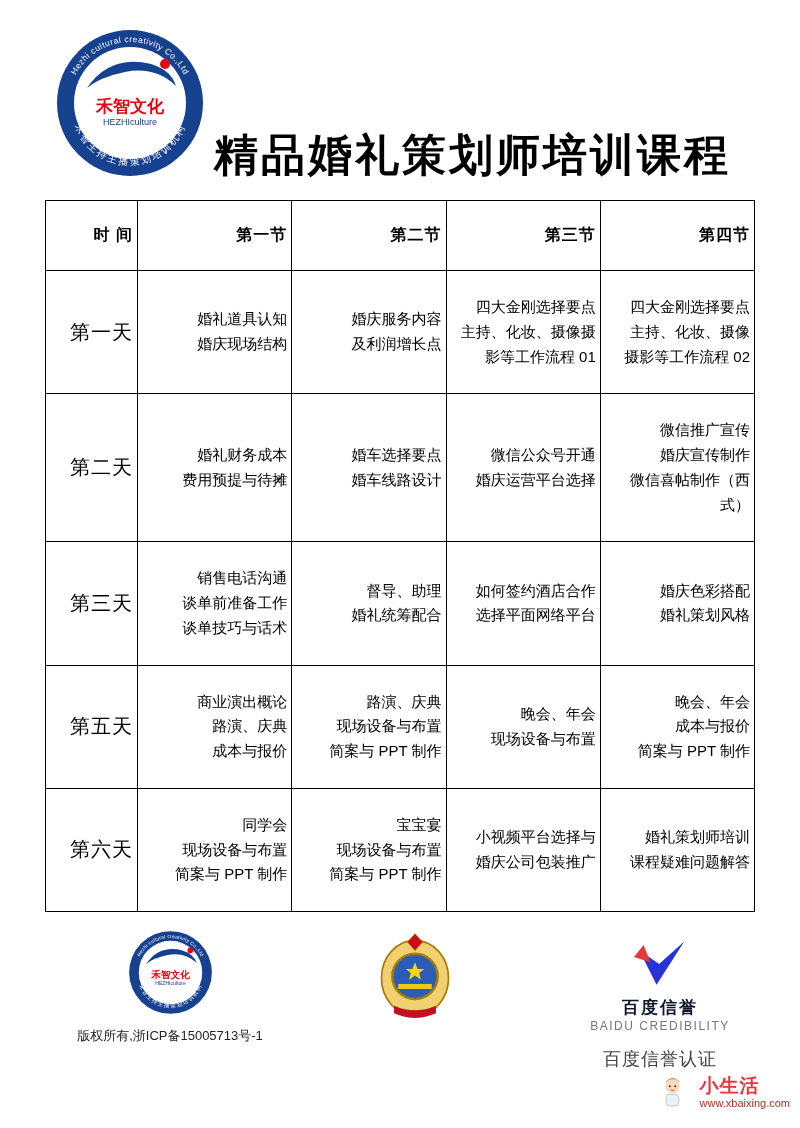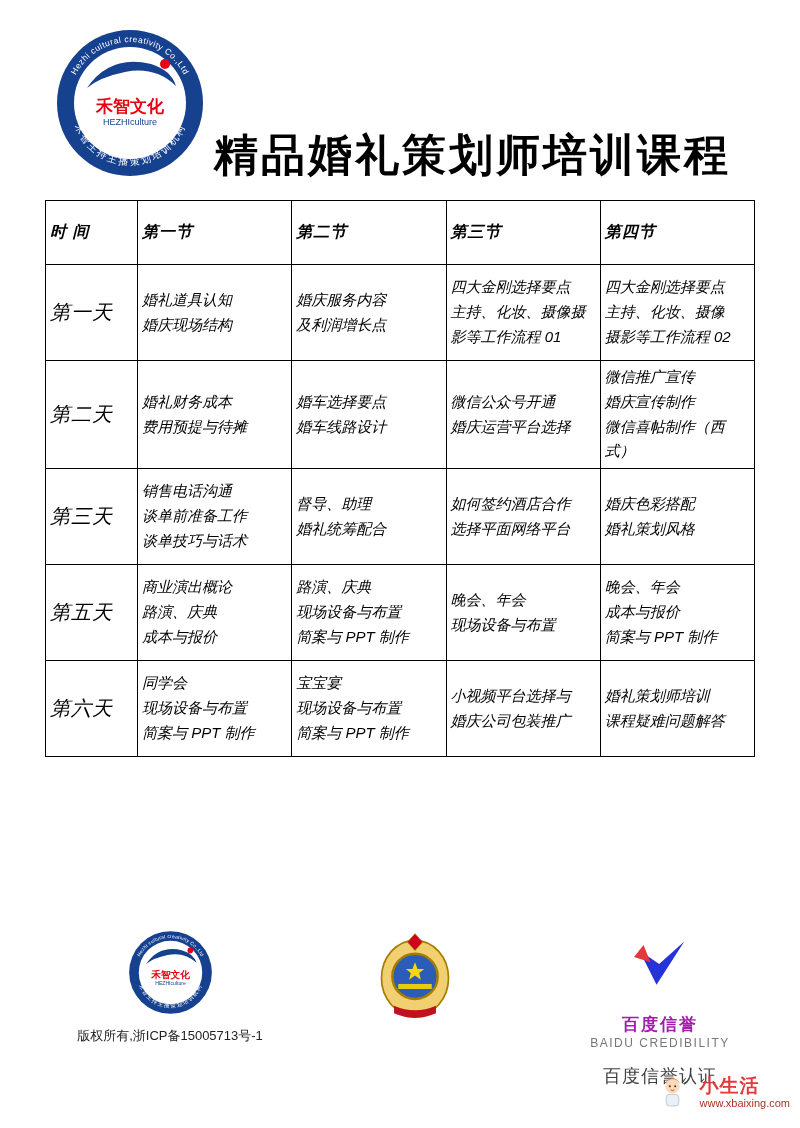--- a/index.html
+++ b/index.html
@@ -22,43 +22,42 @@
     margin-top: 46px;
   }
 
   
   .course-table {
     position: absolute; left: 45px; top: 200px; width: 710px;
     border-collapse: collapse; table-layout: fixed;
   }
   .course-table th, .course-table td {
     border: 1px solid #000;
-    text-align: left; vertical-align: middle;
-    padding: 4px 4px;
-    font-style: italic;
+    text-align: right; vertical-align: middle;
+    padding: 24px 4px;
   }
   .course-table col.time-col { width: 92px; }
   .course-table thead tr { height: 64px; }
   .course-table tbody tr { height: 96px; }
   .course-table th { font-size: 16px; font-weight: bold; letter-spacing: 1px; }
   .course-table td { font-size: 15px; line-height: 1.65; white-space: pre-line; }
   .course-table td.day { font-size: 20px; letter-spacing: 1px; }
 
   
   .footer-left  { position: absolute; left: 70px;  top: 930px; width: 200px; text-align: center; }
   .footer-center{ position: absolute; left: 295px; top: 932px; width: 240px; text-align: center; }
   .footer-right { position: absolute; left: 580px; top: 938px; width: 160px; text-align: center; }
 
   .footer-left .icp-text {
     margin-top: 8px; font-size: 13px; color: #222;
   }
   .footer-center .police-text {
     margin-top: 10px; font-size: 16px; font-weight: bold; color: #000;
   }
-  .footer-right .baidu-cn { margin-top: 19px; font-size: 17px; font-weight: bold; color: #a21caf; letter-spacing: 2px; }
+  .footer-right .baidu-cn { margin-top: 2px; font-size: 17px; font-weight: bold; color: #0f172a; letter-spacing: 2px; }
   .footer-right .baidu-en { font-size: 12px; color: #777; letter-spacing: 1.5px; }
   .footer-right .baidu-cert { margin-top: 14px; font-size: 18px; color: #404040; letter-spacing: 1px; }
 
   
   .watermark {
     position: absolute; right: 10px; top: 1076px;
     display: flex; align-items: center; gap: 14px;
   }
   .watermark .wm-text { display: flex; flex-direction: column; line-height: 1.1; }
   .watermark .wm-name { font-size: 19px; font-weight: bold; color: #e4393c; letter-spacing: 1px; }

